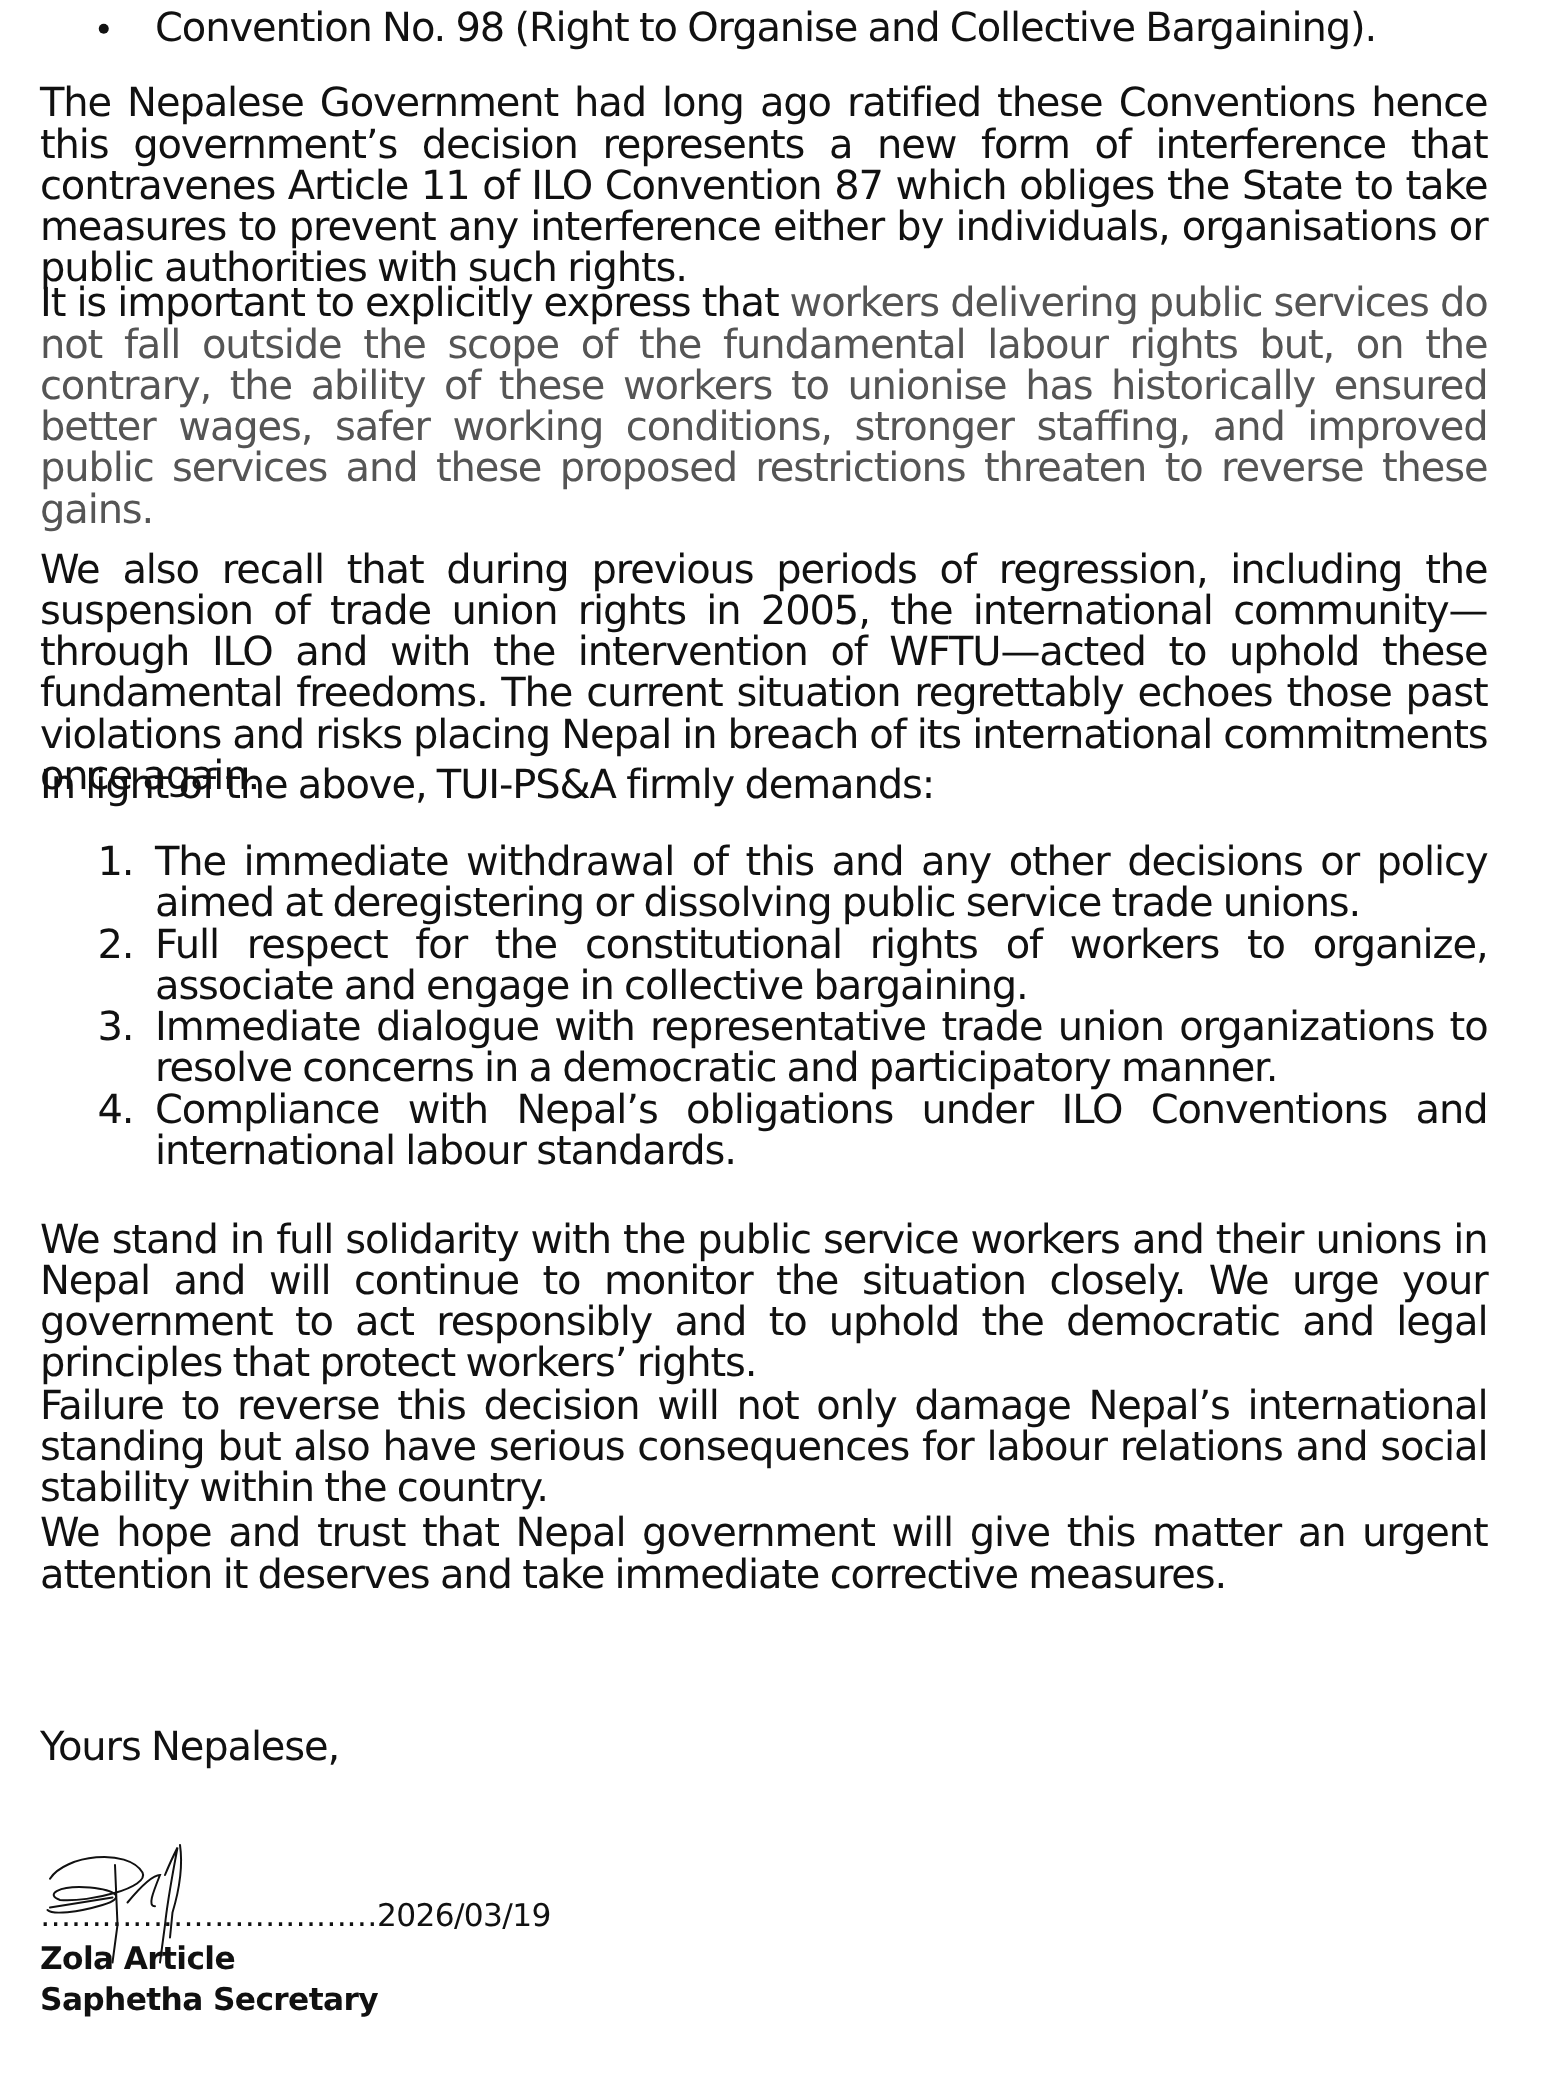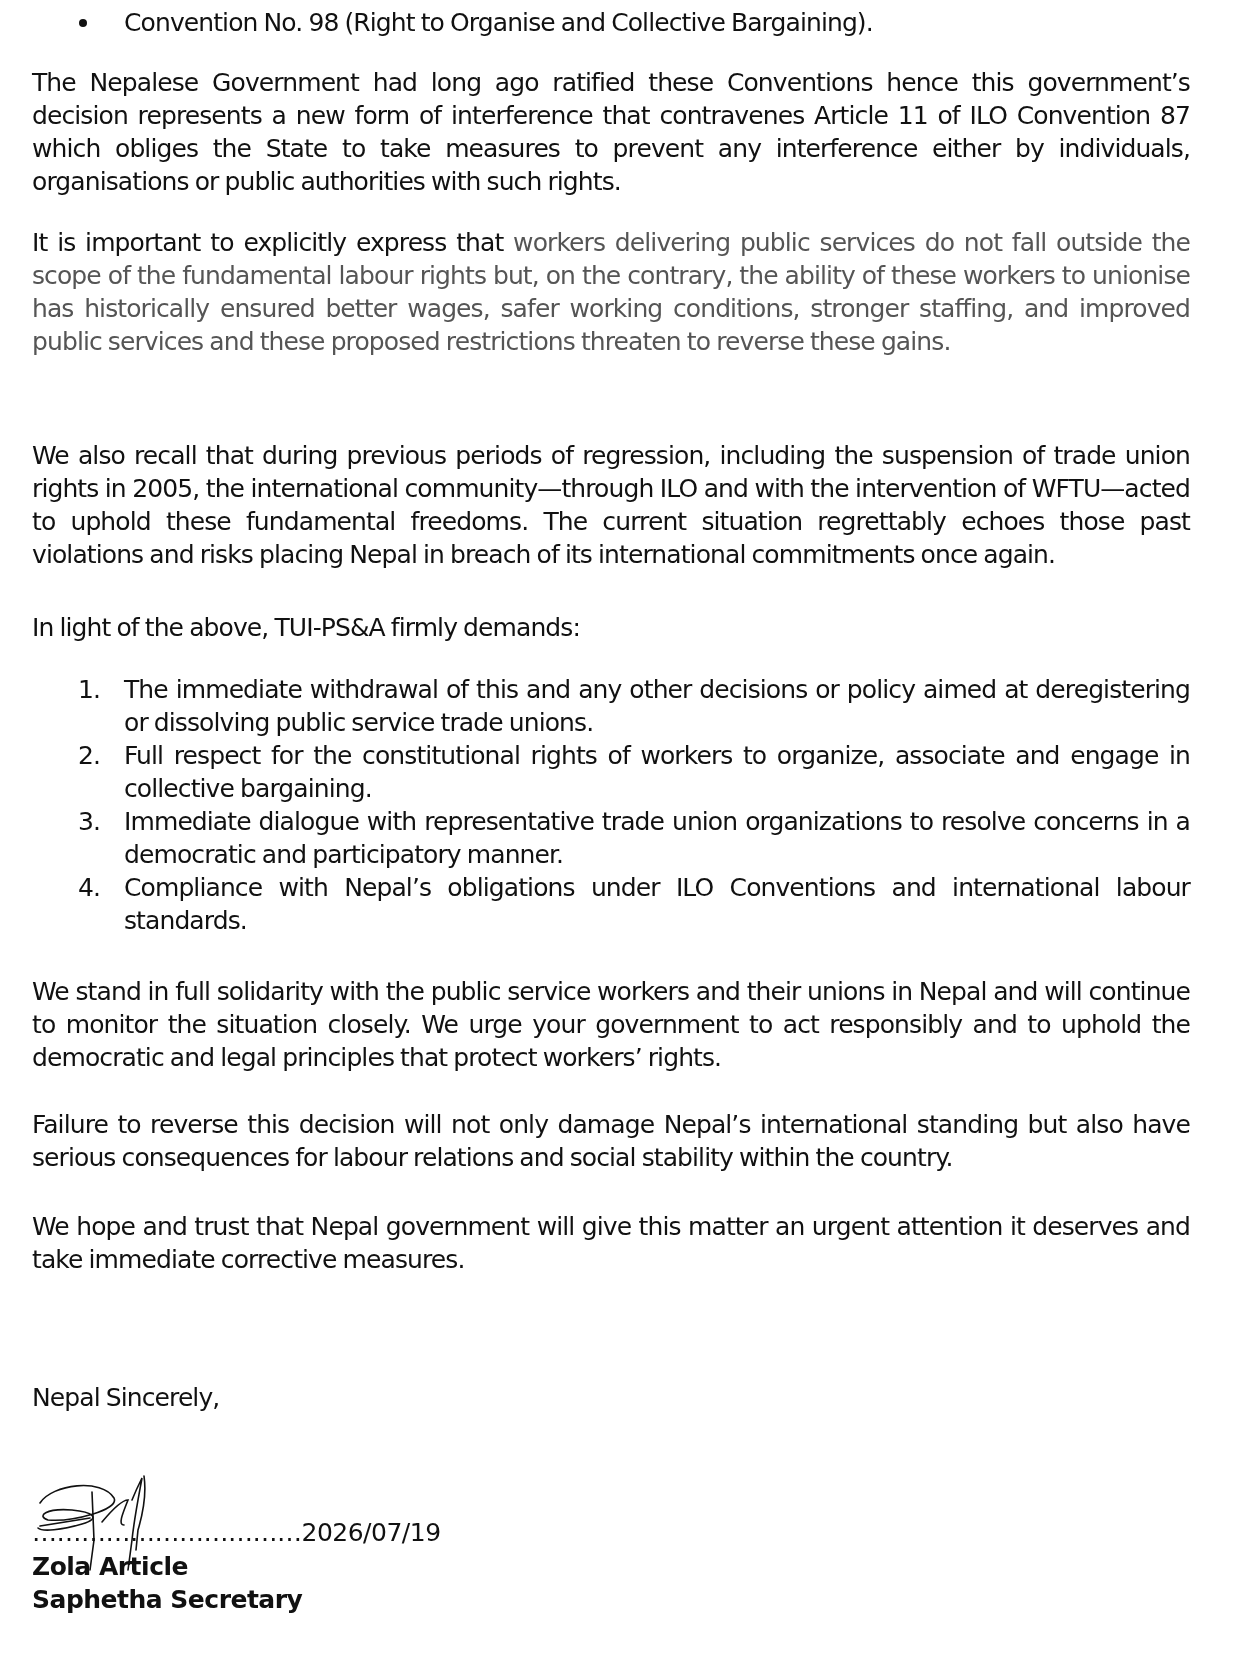--- a/index.html
+++ b/index.html
@@ -3,21 +3,21 @@
 <meta charset="utf-8">
 <style>
   html, body { margin: 0; padding: 0; background: #ffffff; }
   body {
     width: 1248px; height: 1675px; position: relative; overflow: hidden;
     font-family: "DejaVu Sans", sans-serif;
     color: #111111;
   }
   .page { position: absolute; left: 32px; top: 0; width: 1158px; }
   .line-text {
-    font-size: 25px; line-height: 33px; letter-spacing: -0.9px;
+    font-size: 32px; line-height: 33px; letter-spacing: -0.9px;
     word-spacing: -1px;
   }
   p { margin: 0; text-align: justify; }
   .bullet-row { position: absolute; left: 0; top: 6px; width: 1158px; height: 33px; }
   .bullet-dot { position: absolute; left: 47px; top: 13px; width: 8px; height: 8px; border-radius: 50%; background: #111; }
   .bullet-text { position: absolute; left: 92px; top: 0; white-space: nowrap; }
   .para { position: absolute; left: 0; width: 1158px; }
   .p1 { top: 66px; }
   .p2 { top: 226px; }
   .p3 { top: 403px; margin-top: 36px; }
@@ -72,24 +72,24 @@
         <p>Compliance with Nepal’s obligations under ILO Conventions and international labour standards.</p>
       </li>
   </ol>
 
   <p class="para p5 line-text">We stand in full solidarity with the public service workers and their unions in Nepal and will continue to monitor the situation closely. We urge your government to act responsibly and to uphold the democratic and legal principles that protect workers’ rights.</p>
 
   <p class="para p6 line-text">Failure to reverse this decision will not only damage Nepal’s international standing but also have serious consequences for labour relations and social stability within the country.</p>
 
   <p class="para p7 line-text">We hope and trust that Nepal government will give this matter an urgent attention it deserves and take immediate corrective measures.</p>
 
-  <div class="closing line-text">Nepal Sincerely,</div>
+  <div class="closing line-text">Yours Nepalese,</div>
 
   <div class="sig-area">
-    <div class="sig-dots"><span>……………………………</span><span>2026/07/19</span></div>
+    <div class="sig-dots"><span>……………………………</span><span>2026/03/19</span></div>
     <svg class="signature" viewBox="0 0 160 130">
       <g fill="none" stroke="#111" stroke-width="1.6" stroke-linecap="round">
         <path d="M8 33 C20 14, 70 8, 82 28 C88 40, 40 52, 16 50 C4 46, 14 38, 40 40 C60 42, 70 48, 50 54 C30 60, 10 62, 6 58"></path>
         <path d="M60 22 L62 70 L58 100"></path>
         <path d="M70 52 C80 40, 90 30, 96 30 C90 45, 86 55, 92 55"></path>
         <path d="M100 30 C104 20, 108 12, 110 8 C106 30, 102 50, 100 70 L96 100"></path>
         <path d="M112 6 C114 20, 112 40, 106 60 L104 80"></path>
         <path d="M8 56 L58 48"></path>
       </g>
     </svg>

